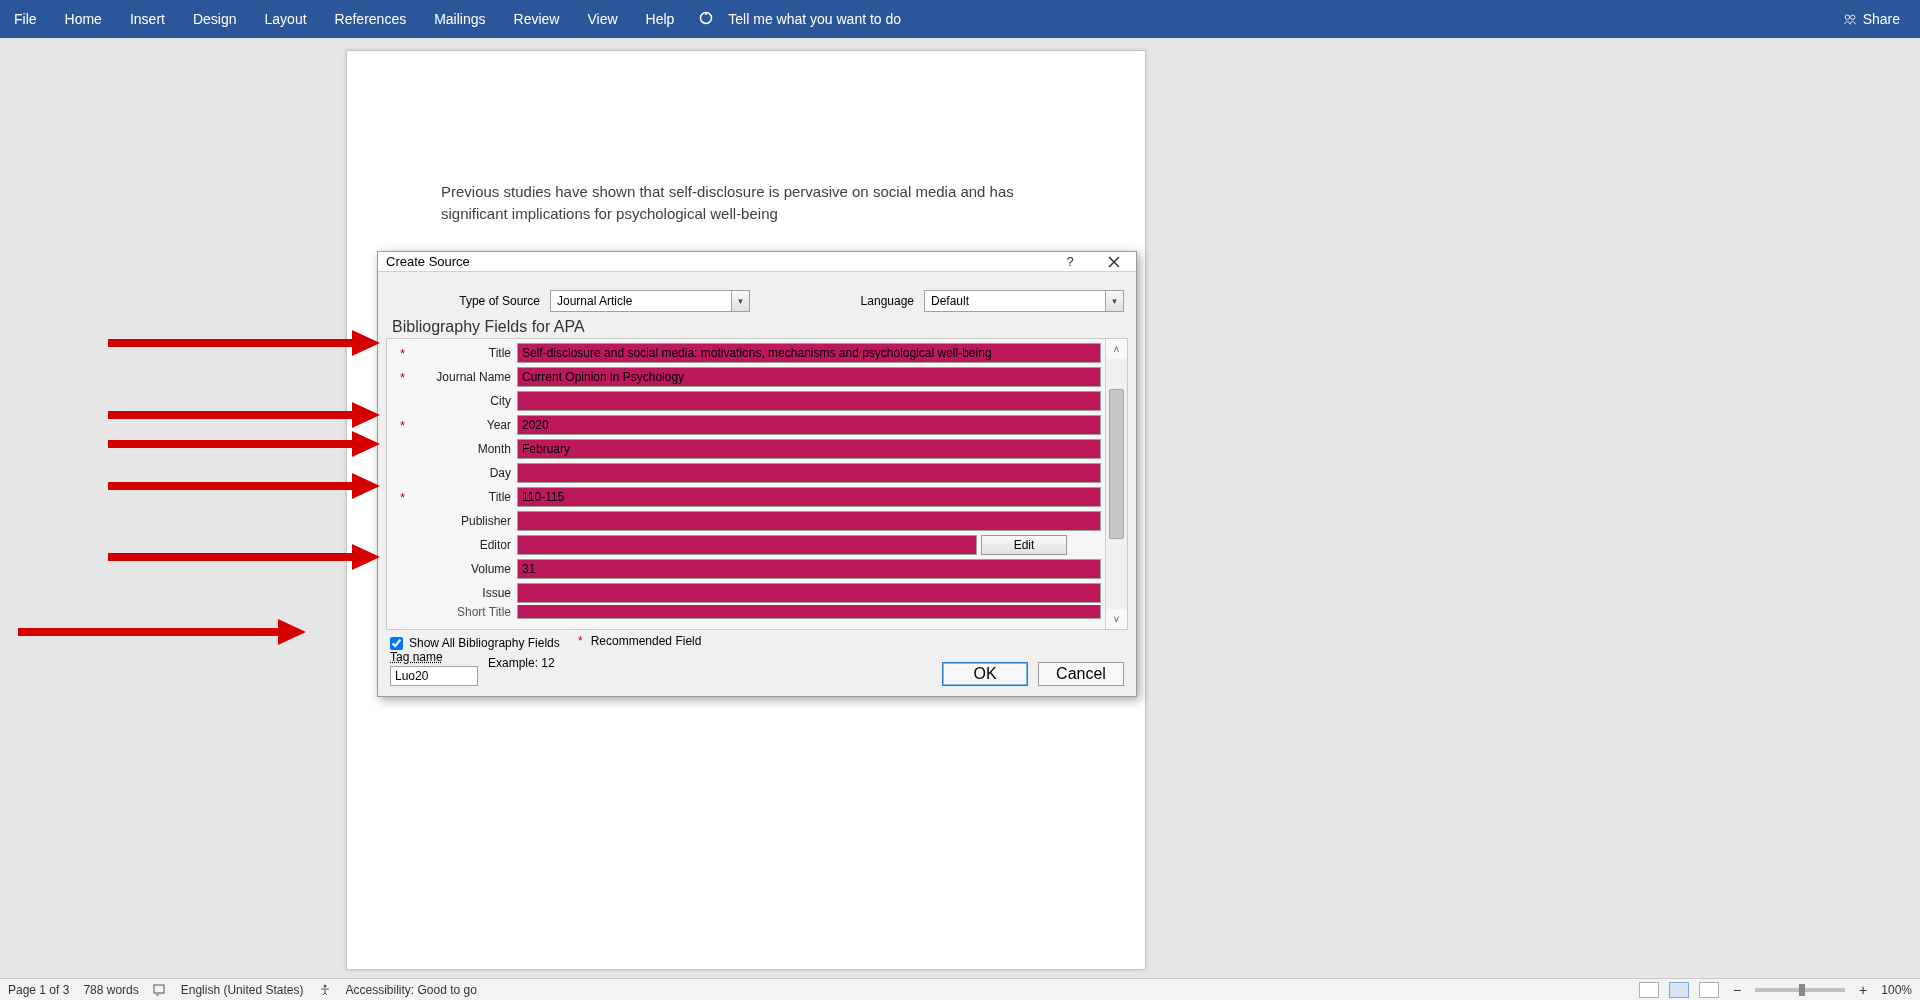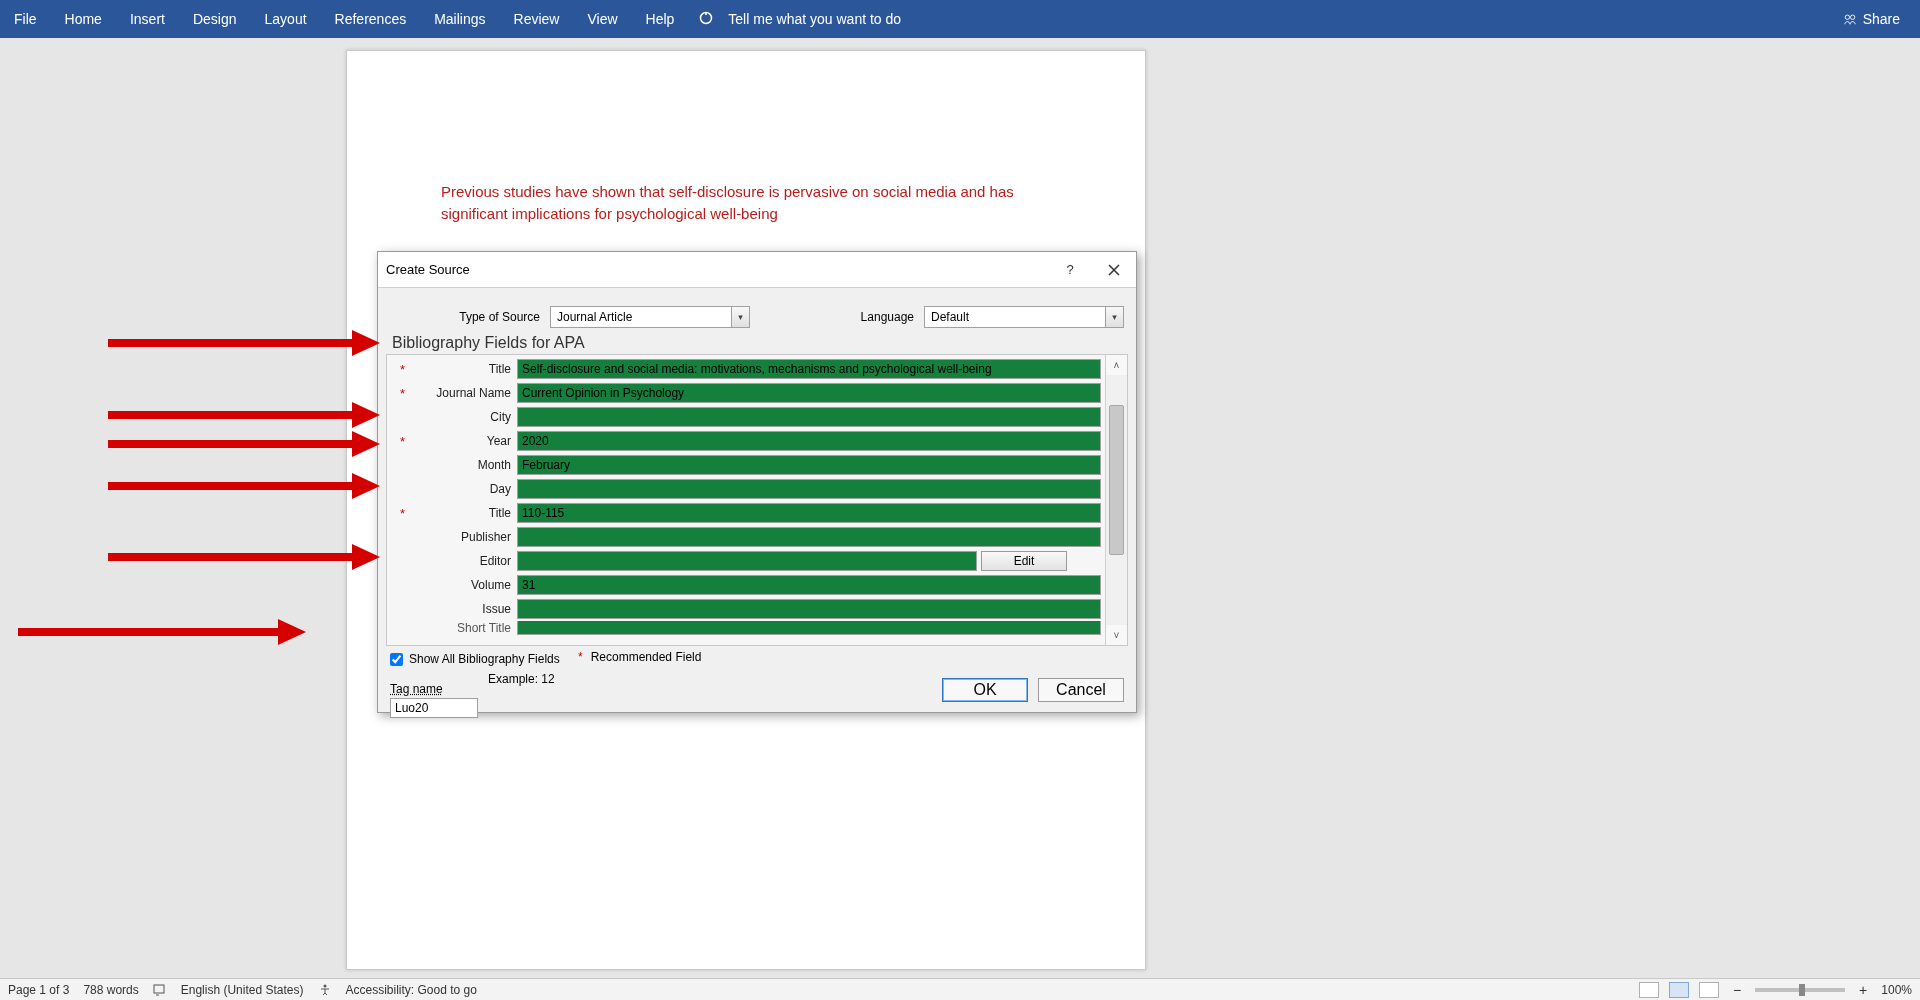--- a/index.html
+++ b/index.html
@@ -7,57 +7,57 @@
 
   
   .ribbon { height: 38px; background: #2b579a; display: flex; align-items: center; color: #fff; font-size: 14px; }
   .ribbon .tab { padding: 13px 14px; height: 100%; display: flex; align-items: center; cursor: pointer; }
   .ribbon .tell-icon { margin-left: 10px; }
   .share { margin-left: auto; padding: 0 20px; display: flex; align-items: center; gap: 6px; }
 
   
   .doc-area { position: absolute; top: 38px; left: 0; right: 0; bottom: 22px; background: #e6e6e6; }
   .page { position: absolute; left: 346px; top: 12px; width: 800px; height: 920px; background: #fff; border: 1px solid #c8c8c8; box-shadow: 0 0 4px rgba(0,0,0,.15); }
-  .page .body-text { position: absolute; left: 94px; top: 130px; width: 620px; font-size: 15px; line-height: 22px; color: #b91c1c; }
+  .page .body-text { position: absolute; left: 94px; top: 130px; width: 620px; font-size: 15px; line-height: 22px; color: #404040; }
 
   
   .dialog { position: absolute; left: 377px; top: 213px; width: 760px; background: #f0f0f0; border: 1px solid #9a9a9a; box-shadow: 3px 3px 10px rgba(0,0,0,.35); }
-  .dlg-titlebar { height: 36px; background: #fff; border-bottom: 1px solid #d0d0d0; display: flex; align-items: center; font-size: 13px; padding-left: 8px; }
+  .dlg-titlebar { height: 20px; background: #fff; border-bottom: 1px solid #d0d0d0; display: flex; align-items: center; font-size: 13px; padding-left: 8px; }
   .dlg-titlebar .spacer { flex: 1; }
   .dlg-titlebar .tbtn { width: 44px; height: 30px; display: flex; align-items: center; justify-content: center; font-size: 13px; color: #333; }
 
   .dlg-top { display: flex; align-items: center; padding: 8px 12px 4px 12px; font-size: 12px; gap: 10px; margin-top: 10px; }
   .dlg-top .lbl { text-align: right; }
   .combo { position: relative; background: #fff; border: 1px solid #a0a0a0; height: 22px; font-size: 12px; display: flex; align-items: center; padding: 0 22px 0 6px; }
   .combo .arrow { position: absolute; right: 0; top: 0; width: 18px; height: 100%; border-left: 1px solid #a0a0a0; background: linear-gradient(#f8f8f8,#e0e0e0); display: flex; align-items: center; justify-content: center; font-size: 9px; color: #444; }
 
   .biblio-label { font-size: 16px; padding: 2px 0 2px 14px; color: #333; }
 
   .fields-wrap { position: relative; margin: 0 8px; border: 1px solid #c8c8c8; background: #f6f6f6; height: 292px; }
   .fields-inner { position: absolute; left: 0; top: 0; right: 22px; bottom: 0; overflow: hidden; padding-top: 2px; }
   .row { display: flex; align-items: center; height: 24px; margin-bottom: 0px; }
   .row .req { width: 18px; text-align: right; color: #c00; font-size: 13px; }
   .row .flabel { width: 112px; text-align: right; font-size: 12px; padding-right: 6px; color: #222; }
-  .row input.val { flex: 1; height: 20px; border: 1px solid #a0a0a0; background: #15803d; font-size: 12px; padding: 0 4px; margin-right: 4px; }
+  .row input.val { flex: 1; height: 20px; border: 1px solid #a0a0a0; background: #be185d; font-size: 12px; padding: 0 4px; margin-right: 4px; }
   .row input.val.short { flex: 0 0 460px; }
   .row .editbtn { width: 86px; height: 20px; font-size: 12px; background: linear-gradient(#f8f8f8,#e2e2e2); border: 1px solid #9a9a9a; margin-right: 4px; }
   .partial .flabel { color: #555; }
   .partial input.val { height: 14px; border-top: none; }
 
   .vscroll { position: absolute; right: 0; top: 0; width: 22px; height: 100%; background: #f0f0f0; border-left: 1px solid #d0d0d0; display: flex; flex-direction: column; }
   .vscroll .sbtn { height: 20px; display: flex; align-items: center; justify-content: center; font-size: 10px; color: #555; background: #f8f8f8; }
   .vscroll .track { flex: 1; position: relative; }
   .vscroll .thumb { position: absolute; left: 3px; right: 3px; top: 30px; height: 150px; background: #c8c8c8; border: 1px solid #a8a8a8; border-radius: 2px; }
 
   .dlg-bottom { padding: 6px 12px 10px 12px; font-size: 12px; position: relative; height: 66px; }
   .show-all { display: flex; align-items: center; gap: 6px; }
   .show-all input { width: 13px; height: 13px; }
   .rec-field { position: absolute; left: 200px; top: 4px; font-size: 12px; display: flex; align-items: center; gap: 8px; }
   .rec-field .star { color: #c00; }
-  .tag-area { margin-top: 16px; }
+  .tag-area { margin-top: 0; }
   .tag-area .taglabel { font-size: 12px; text-decoration: underline dotted; }
   .tag-area .example { position: absolute; left: 110px; top: 26px; font-size: 12px; }
   .tag-area input { display: block; margin-top: 2px; width: 88px; height: 20px; border: 1px solid #a0a0a0; padding: 0 4px; font-size: 12px; }
   .dlg-buttons { position: absolute; right: 12px; bottom: 10px; display: flex; gap: 10px; }
   .dlg-buttons button { width: 86px; height: 24px; font-size: 16px; background: #f8f8f8; border: 1px solid #9a9a9a; }
   .dlg-buttons button.primary { border: 1px solid #2b77c4; box-shadow: inset 0 0 0 1px #7fb7ee; }
 
   
   .statusbar { position: absolute; left: 0; right: 0; bottom: 0; height: 22px; background: #f3f3f3; border-top: 1px solid #c8c8c8; display: flex; align-items: center; font-size: 12px; color: #333; padding: 0 8px; gap: 14px; }
   .statusbar .right { margin-left: auto; display: flex; align-items: center; gap: 10px; }

